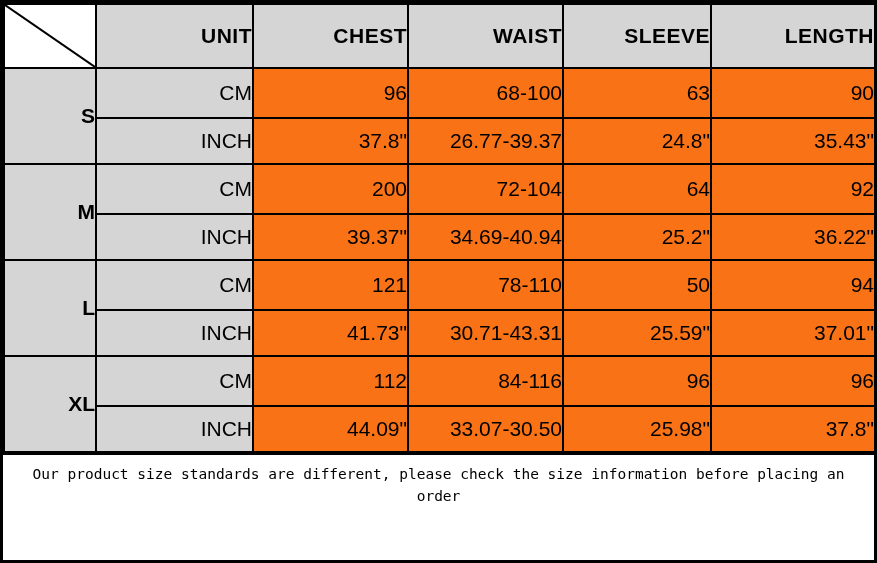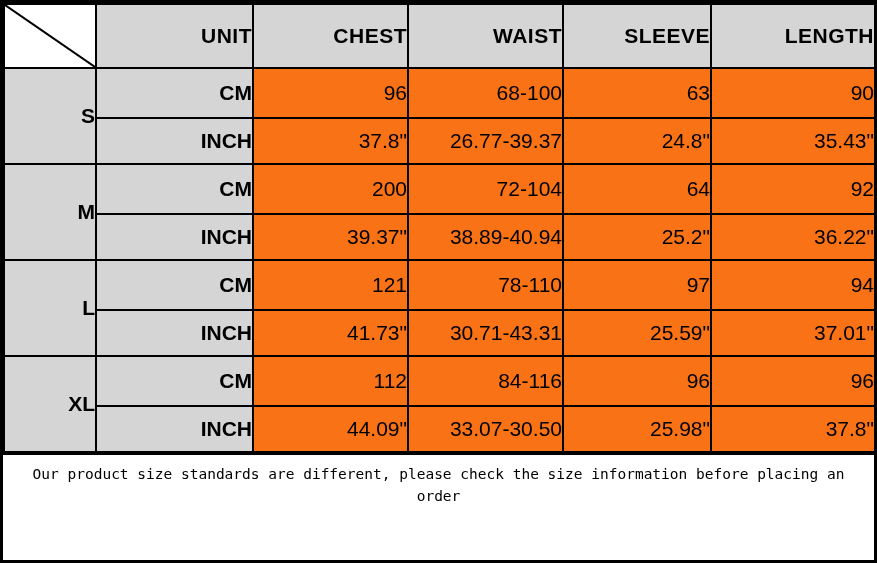--- a/index.html
+++ b/index.html
@@ -75,21 +75,21 @@
     height: 100%;
   }
   .size-cell {
     background: #d5d5d5;
     font-size: 26px;
     font-weight: bold;
   }
   .unit-cell {
     background: #d5d5d5;
     font-size: 21px;
-    font-weight: bold;
+    font-weight: normal;
   }
   .val-cell {
     background: #f97316;
     font-size: 22px;
   }
   .row-cm td { height: 48px; }
   .row-inch td { height: 44px; }
 
   .footnote {
     border-top: 2px solid #000000;
@@ -152,31 +152,31 @@
         <td class="size-cell" rowspan="2">M</td>
         <td class="unit-cell">CM</td>
         <td class="val-cell">200</td>
         <td class="val-cell">72-104</td>
         <td class="val-cell">64</td>
         <td class="val-cell">92</td>
       </tr>
       <tr class="row-inch">
         <td class="unit-cell">INCH</td>
         <td class="val-cell">39.37"</td>
-        <td class="val-cell">38.89-40.94</td>
+        <td class="val-cell">34.69-40.94</td>
         <td class="val-cell">25.2"</td>
         <td class="val-cell">36.22"</td>
       </tr>
 
       <tr class="row-cm">
         <td class="size-cell" rowspan="2">L</td>
         <td class="unit-cell">CM</td>
         <td class="val-cell">121</td>
         <td class="val-cell">78-110</td>
-        <td class="val-cell">97</td>
+        <td class="val-cell">50</td>
         <td class="val-cell">94</td>
       </tr>
       <tr class="row-inch">
         <td class="unit-cell">INCH</td>
         <td class="val-cell">41.73"</td>
         <td class="val-cell">30.71-43.31</td>
         <td class="val-cell">25.59"</td>
         <td class="val-cell">37.01"</td>
       </tr>
 

